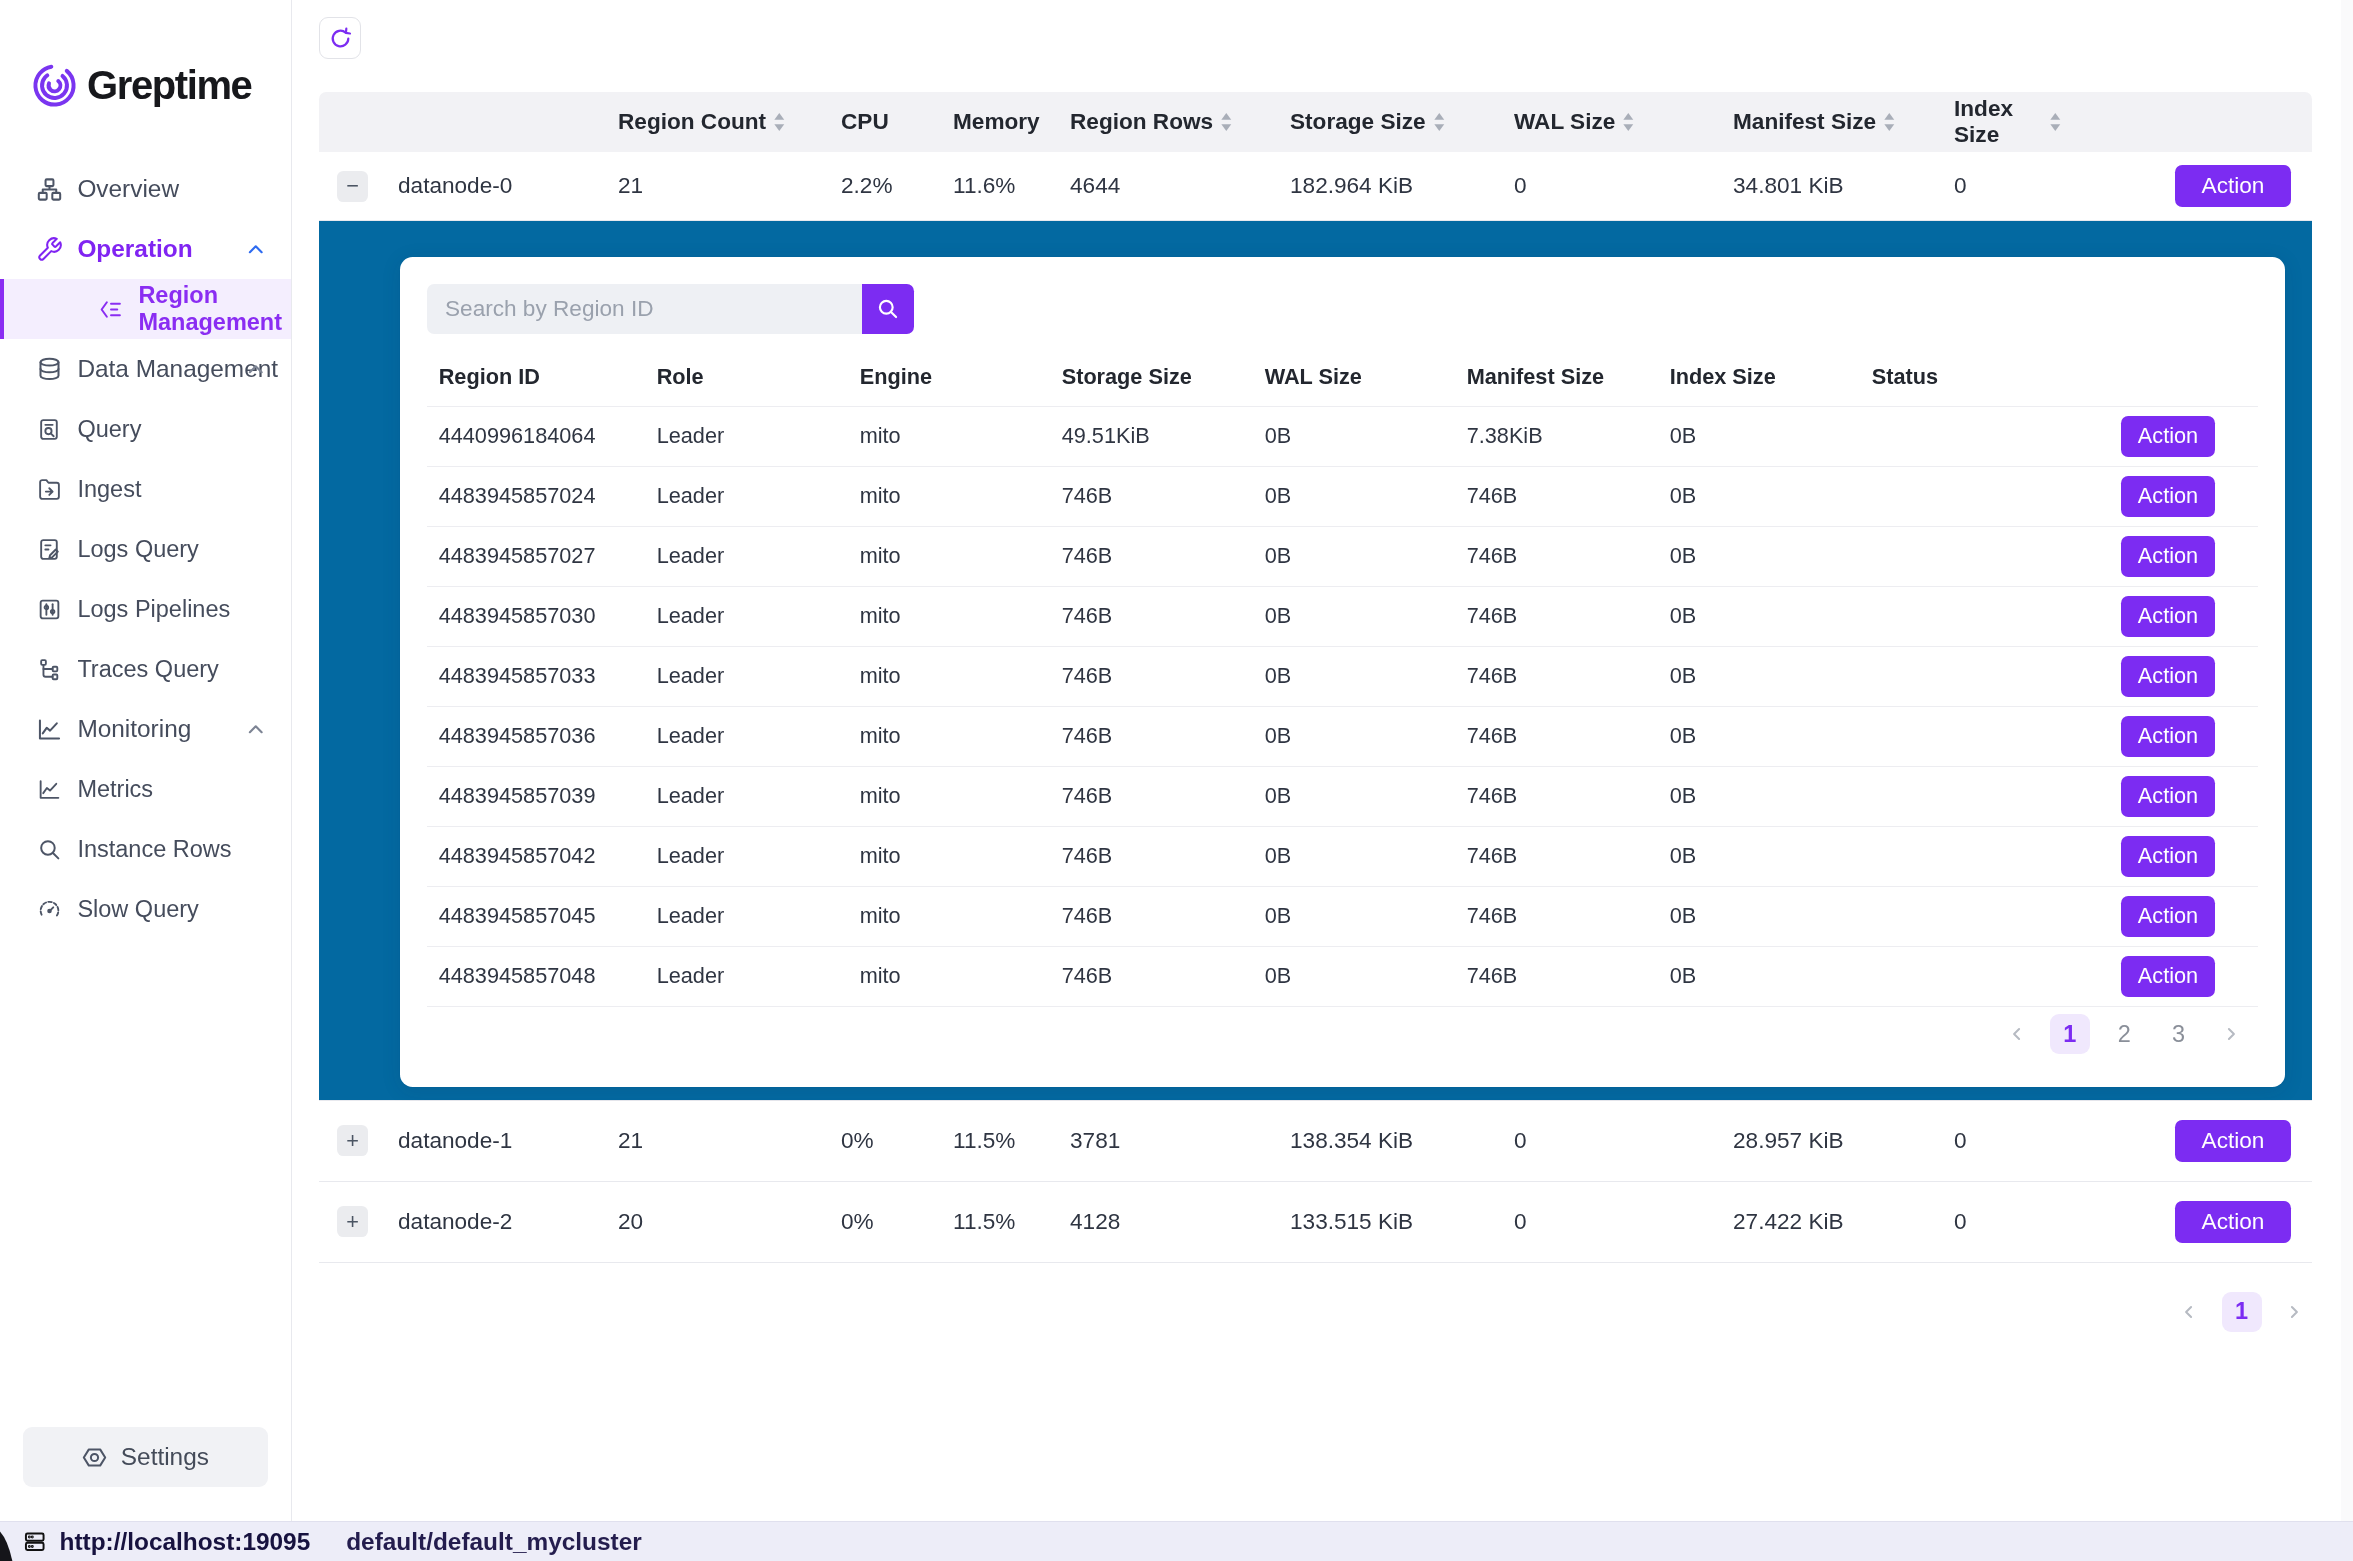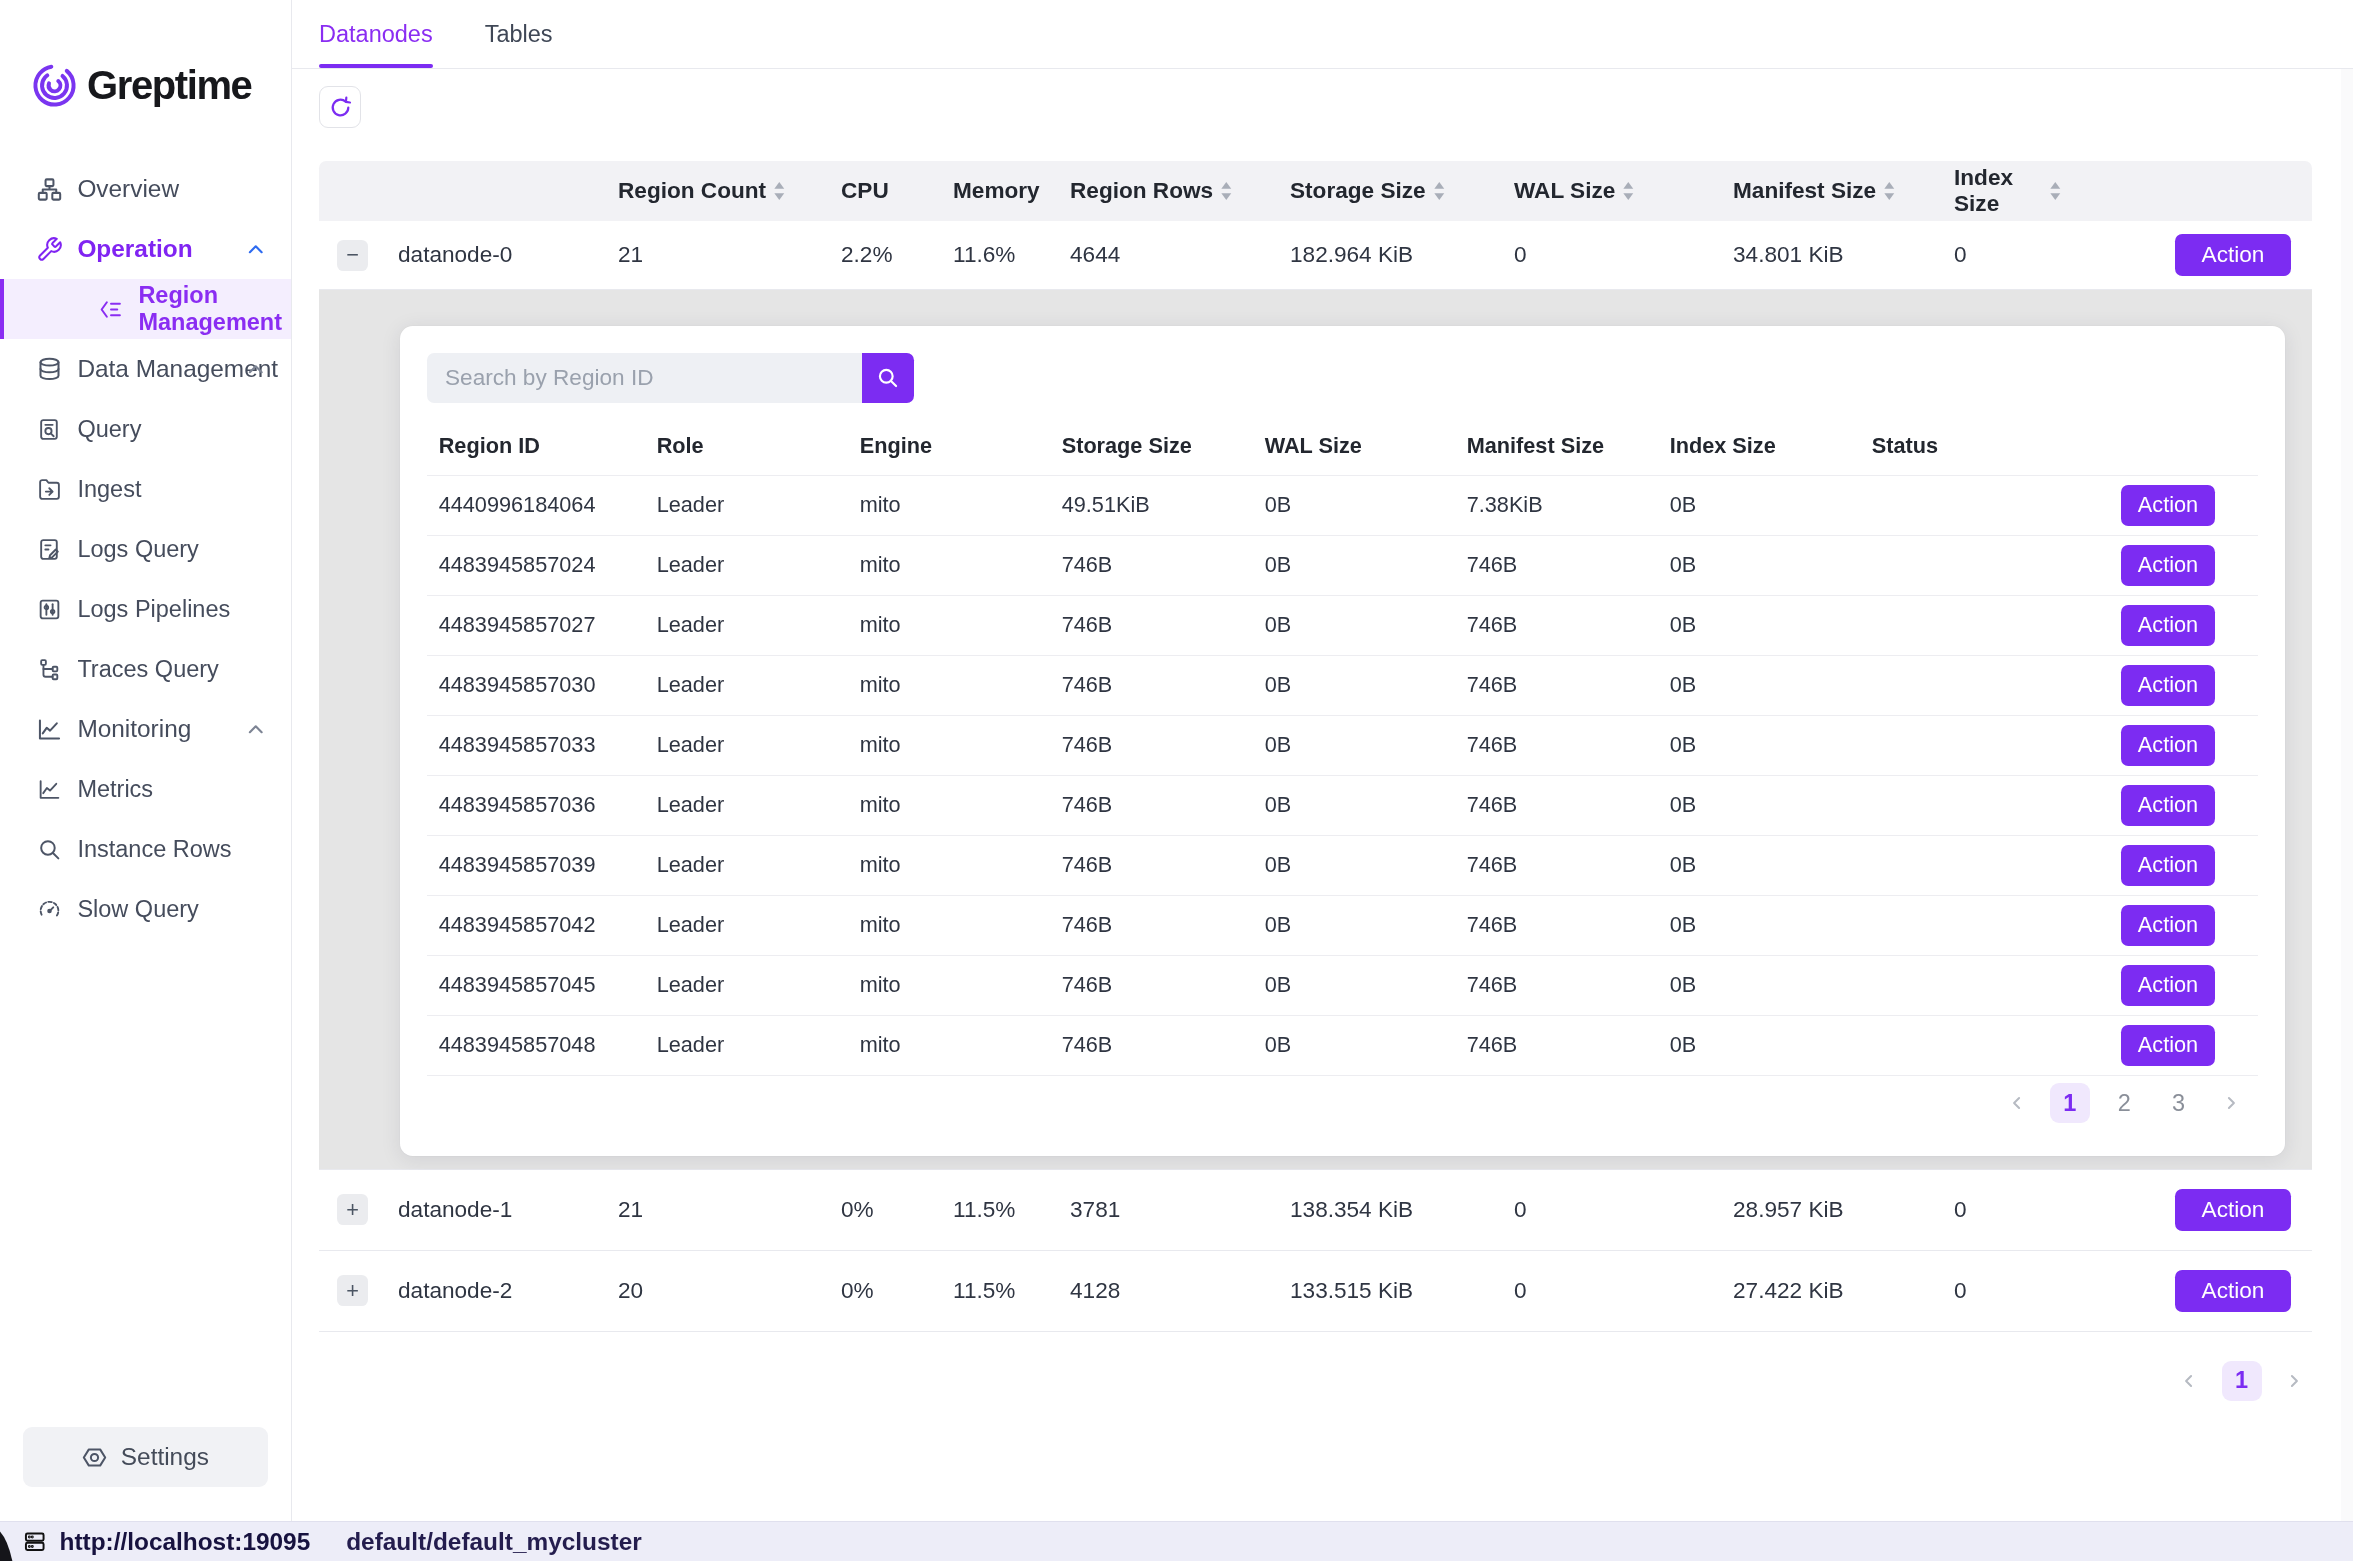--- a/index.html
+++ b/index.html
@@ -63,21 +63,21 @@
   .dn-row { height:69px; border-bottom:0.9px solid var(--border); font-size:22.6px; color:var(--ink); background:#fff; }
   .dn-row.tall { height:81px; }
   .expand-btn { width:31px; height:31px; margin-left:18px; border:none; border-radius:6.3px;
     background:#ebecef; color:#4b5563; font-size:21.7px; line-height:1; display:flex;
     align-items:center; justify-content:center; cursor:pointer; }
   .btn-action { background:var(--accent); color:#fff; border:none; border-radius:7.2px;
     font-size:22.6px; width:116px; height:42px; cursor:pointer; font-family:"Liberation Sans",sans-serif; }
   .acell { display:flex; justify-content:flex-end; padding-right:20px; }
 
   
-  .expanded { padding:36px 0 12.6px 81px; border-bottom:0.9px solid var(--border); background:#e5e5e5; }
+  .expanded { padding:36px 0 12.6px 81px; border-bottom:0.9px solid var(--border); background:#0369a1; }
   .region-card { width:1885px; background:#fff; border-radius:12.6px;
     box-shadow:0 3.6px 20px rgba(40,40,70,.10), 0 0 1.8px rgba(40,40,70,.06); padding:27px; }
   .searchbar { display:flex; width:487px; }
   .search-input { width:435px; height:50px; background:#eef0f4; border:none; border-radius:7.2px 0 0 7.2px;
     padding:0 18px; font-size:22.6px; color:#2f3542; font-family:"Liberation Sans",sans-serif; outline:none; }
   .search-input::placeholder { color:#9aa1ad; }
   .search-btn { width:52px; height:50px; background:var(--accent); border:none;
     border-radius:0 7.2px 7.2px 0; display:flex; align-items:center; justify-content:center; cursor:pointer; }
   .search-btn .ic { width:23.5px; height:23.5px; color:#fff; }
 
@@ -296,28 +296,20 @@
         <svg viewBox="0 0 24 24" fill="none" stroke="currentColor" stroke-width="1.8" stroke-linejoin="round">
           <path d="M7 4.8h10l4.5 7.2-4.5 7.2H7L2.5 12z"></path>
             <circle cx="12" cy="12" r="3.2"></circle>
         </svg>
       </span>
       <span>Settings</span>
     </button>
   </aside>
 
   <main class="main">
-    <header class="tabbar">
-      <div class="tab active">
-        <span>Datanodes</span>
-      </div>
-      <div class="tab">
-        <span>Tables</span>
-      </div>
-    </header>
 
     <div class="content">
       <div class="gutter"></div>
 
       <button class="refresh-btn">
         <span class="ic">
           <svg viewBox="0 0 24 24" fill="none" stroke="currentColor" stroke-width="2.1" stroke-linecap="round" stroke-linejoin="round">
             <path d="M19.5 12a7.5 7.5 0 1 1-2.6-5.7"></path>
               <polyline points="17.6 2.6 17.2 6.6 21.1 7.2"></polyline>
           </svg>

